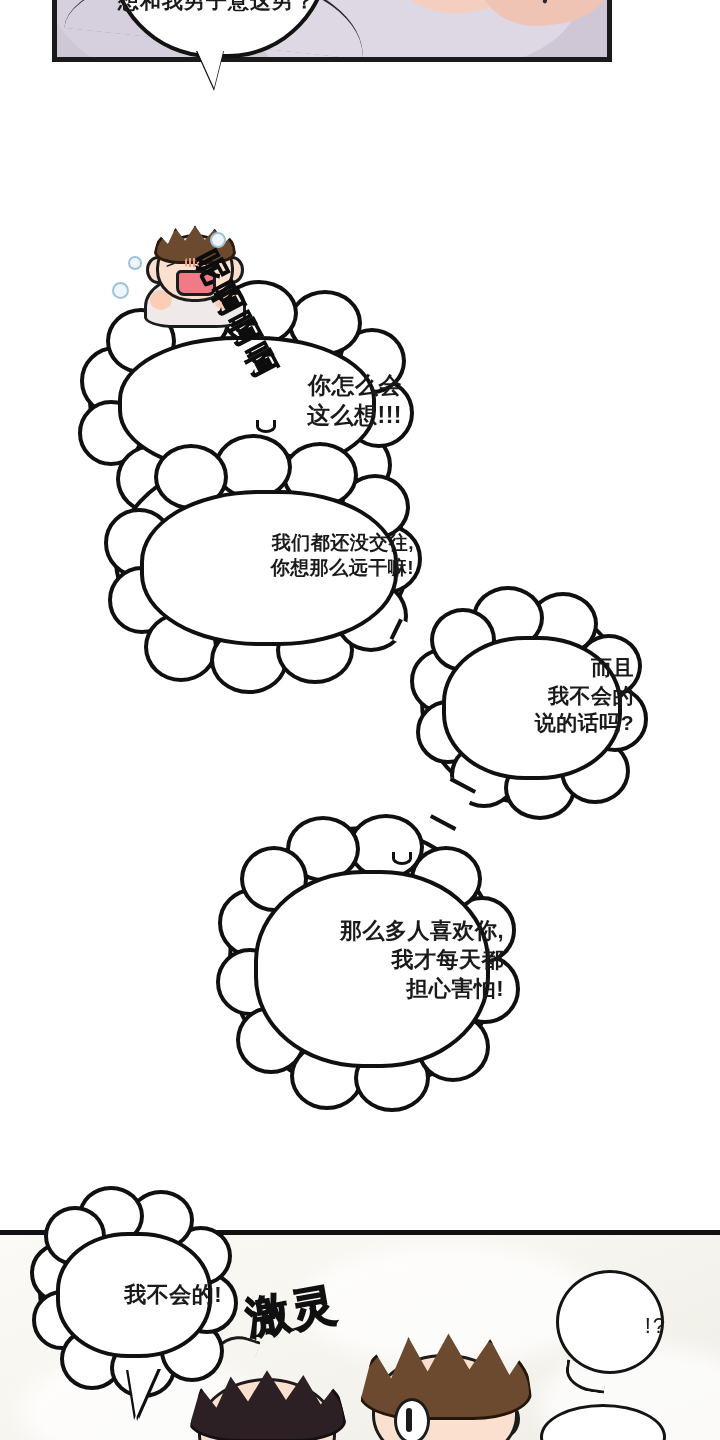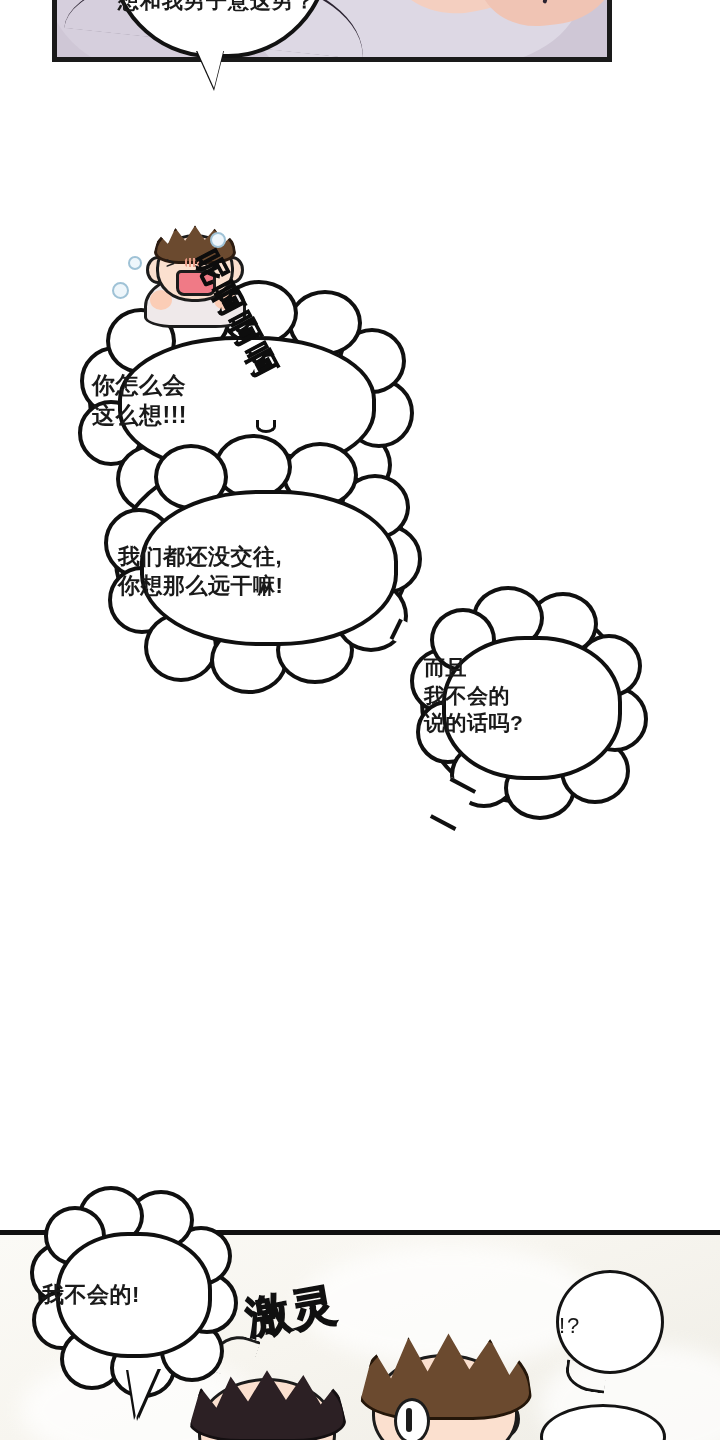--- a/index.html
+++ b/index.html
@@ -114,21 +114,21 @@
   .bubble {
     position: absolute;
     background: #ffffff;
     border: 4px solid #101010;
     box-sizing: border-box;
   }
   .bubble-text {
     position: absolute;
     color: #1a1a1a;
     font-weight: bold;
-    text-align: left;
+    text-align: right;
     line-height: 1.32;
     white-space: pre-line;
     letter-spacing: 0.5px;
   }
 
   
   .bub1 {
     left: 88px;
     top: 298px;
     width: 310px;
@@ -545,21 +545,21 @@
       <div class="lobe" style="left:92px;  top:170px; width:70px; height:60px;"></div>
       <div class="lobe" style="left:158px; top:160px; width:70px; height:60px;"></div>
       <div class="lobe" style="left:216px; top:124px; width:66px; height:64px;"></div>
       <div class="lobe" style="left:234px; top:68px;  width:62px; height:62px;"></div>
       <div class="lobe" style="left:222px; top:18px;  width:62px; height:58px;"></div>
       <div class="lobe" style="left:164px; top:-14px; width:68px; height:58px;"></div>
       <div class="lobe" style="left:96px;  top:-22px; width:70px; height:58px;"></div>
       <div class="lobe" style="left:36px;  top:-12px; width:66px; height:58px;"></div>
       <div class="lobe" style="left:22px;  top:34px;  width:250px; height:148px; border-radius:46%;"></div>
     </div>
-    <div class="bubble-text" style="left:0; top:86px; width:296px; font-size:22px;">我们都还没交往,
+    <div class="bubble-text" style="left:0; top:74px; width:296px; font-size:19px;">我们都还没交往,
 你想那么远干嘛!</div>
   </div>
 
   <div class="connector" style="left:392px; top:628px; width:40px; height:22px; transform:rotate(26deg);"></div>
 
   <div class="bubble bub3">
     <div class="lobes">
       <div class="lobe" style="left:-14px; top:44px;  width:58px; height:58px;"></div>
       <div class="lobe" style="left:-8px;  top:96px;  width:56px; height:56px;"></div>
       <div class="lobe" style="left:26px;  top:138px; width:60px; height:58px;"></div>
@@ -572,20 +572,41 @@
       <div class="lobe" style="left:6px;   top:4px;   width:58px; height:56px;"></div>
       <div class="lobe" style="left:18px;  top:32px;  width:172px; height:136px; border-radius:46%;"></div>
     </div>
     <div class="bubble-text" style="left:0; top:50px; width:210px; font-size:21px;">而且
 我不会的
 说的话吗?</div>
   </div>
 
   <div class="connector" style="left:430px; top:790px; width:38px; height:28px; transform:rotate(-62deg);"></div>
 
+  <div class="bubble bub4">
+    <div class="lobes">
+      <div class="lobe" style="left:-14px; top:58px;  width:62px; height:62px;"></div>
+      <div class="lobe" style="left:-16px; top:118px; width:60px; height:60px;"></div>
+      <div class="lobe" style="left:4px;   top:176px; width:62px; height:60px;"></div>
+      <div class="lobe" style="left:58px;  top:212px; width:66px; height:60px;"></div>
+      <div class="lobe" style="left:122px; top:214px; width:68px; height:60px;"></div>
+      <div class="lobe" style="left:184px; top:182px; width:66px; height:62px;"></div>
+      <div class="lobe" style="left:218px; top:124px; width:62px; height:62px;"></div>
+      <div class="lobe" style="left:216px; top:66px;  width:60px; height:60px;"></div>
+      <div class="lobe" style="left:178px; top:16px;  width:64px; height:58px;"></div>
+      <div class="lobe" style="left:116px; top:-16px; width:68px; height:58px;"></div>
+      <div class="lobe" style="left:54px;  top:-14px; width:66px; height:58px;"></div>
+      <div class="lobe" style="left:8px;   top:16px;  width:60px; height:58px;"></div>
+      <div class="lobe" style="left:22px;  top:40px;  width:228px; height:190px; border-radius:46%;"></div>
+    </div>
+    <div class="tickmark" style="left:160px; top:22px;"></div>
+    <div class="bubble-text" style="left:0; top:86px; width:272px; font-size:22px;">那么多人喜欢你,
+我才每天都
+担心害怕!</div>
+  </div>
 
   <div class="panel-bottom">
     <div class="haze" style="left:300px; top:10px;  width:300px; height:120px;"></div>
     <div class="haze" style="left:540px; top:110px; width:220px; height:120px;"></div>
     <div class="haze" style="left:20px;  top:120px; width:240px; height:110px;"></div>
   </div>
 
   <div class="bub7"></div>
 
   <div class="bub5">

